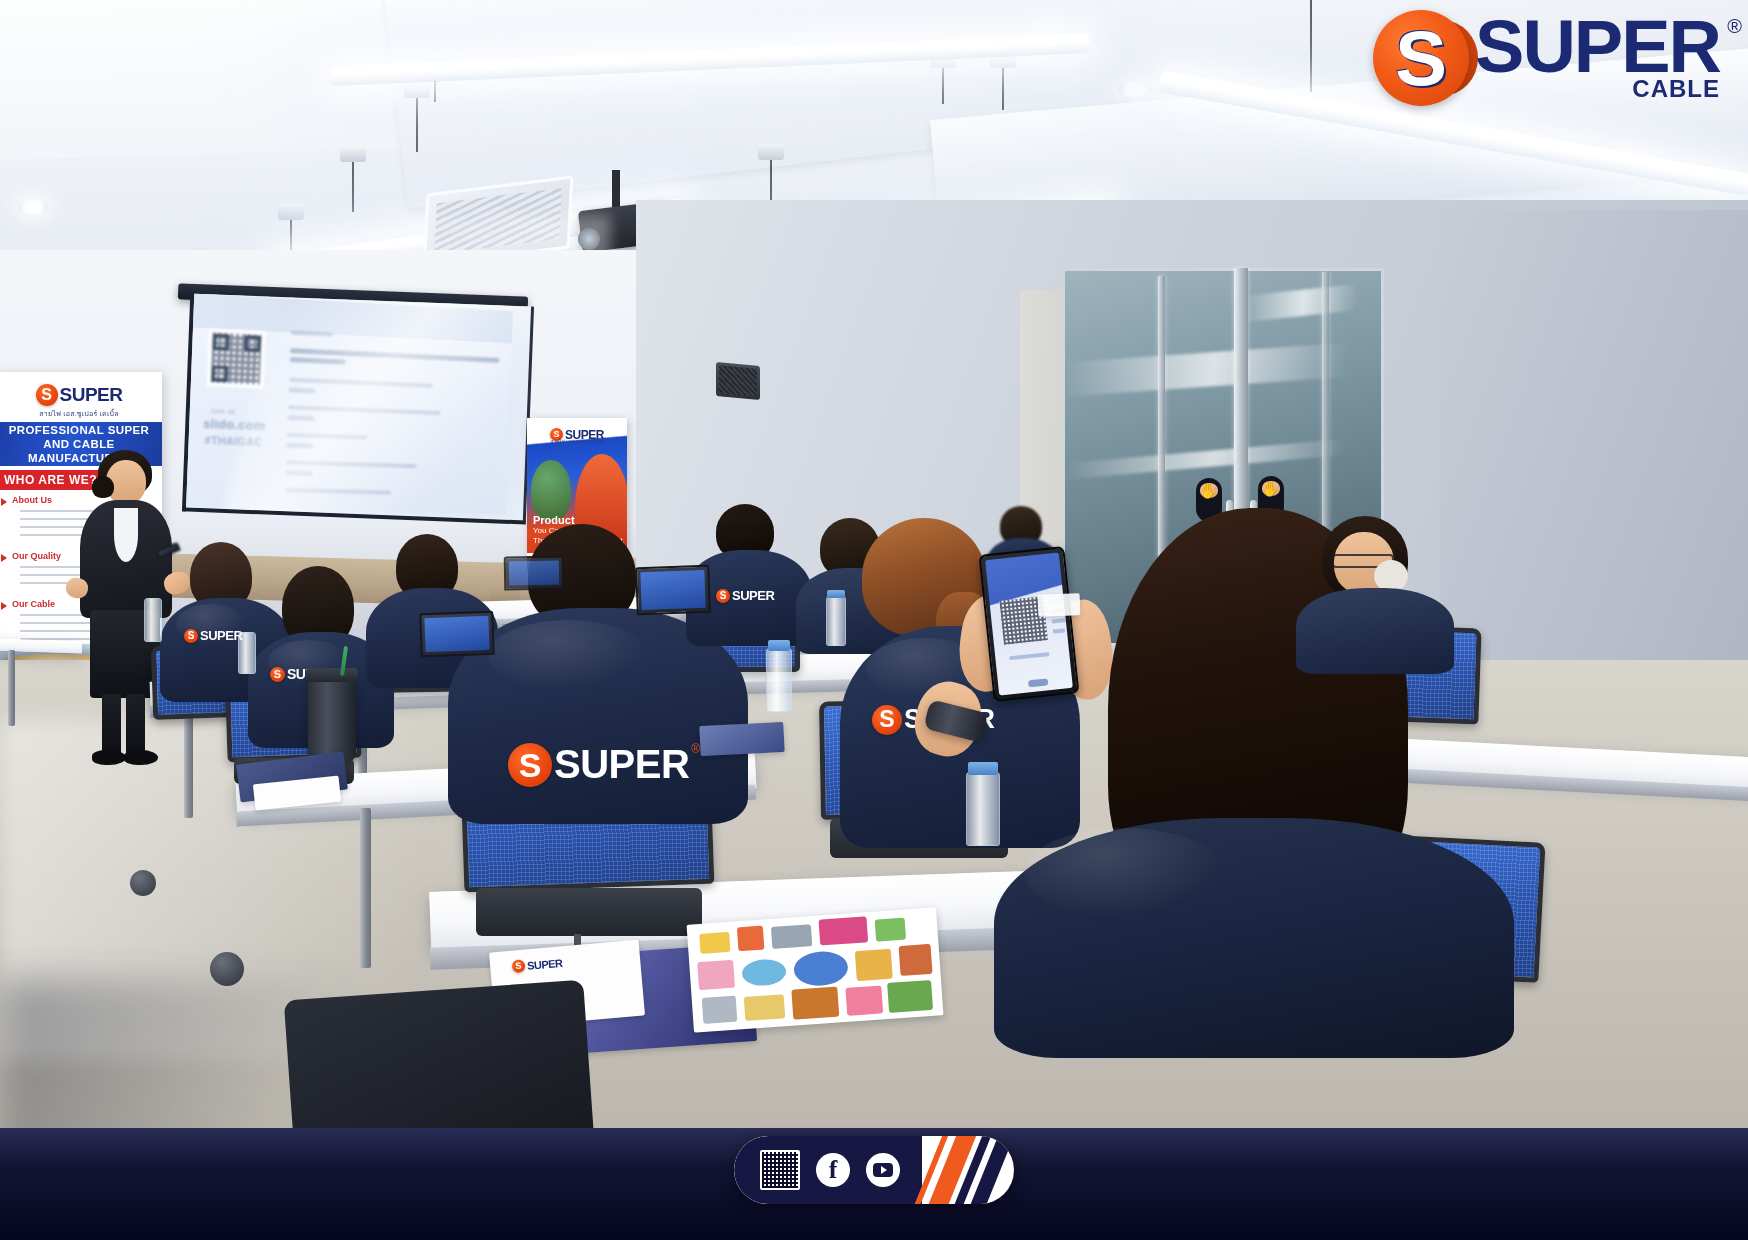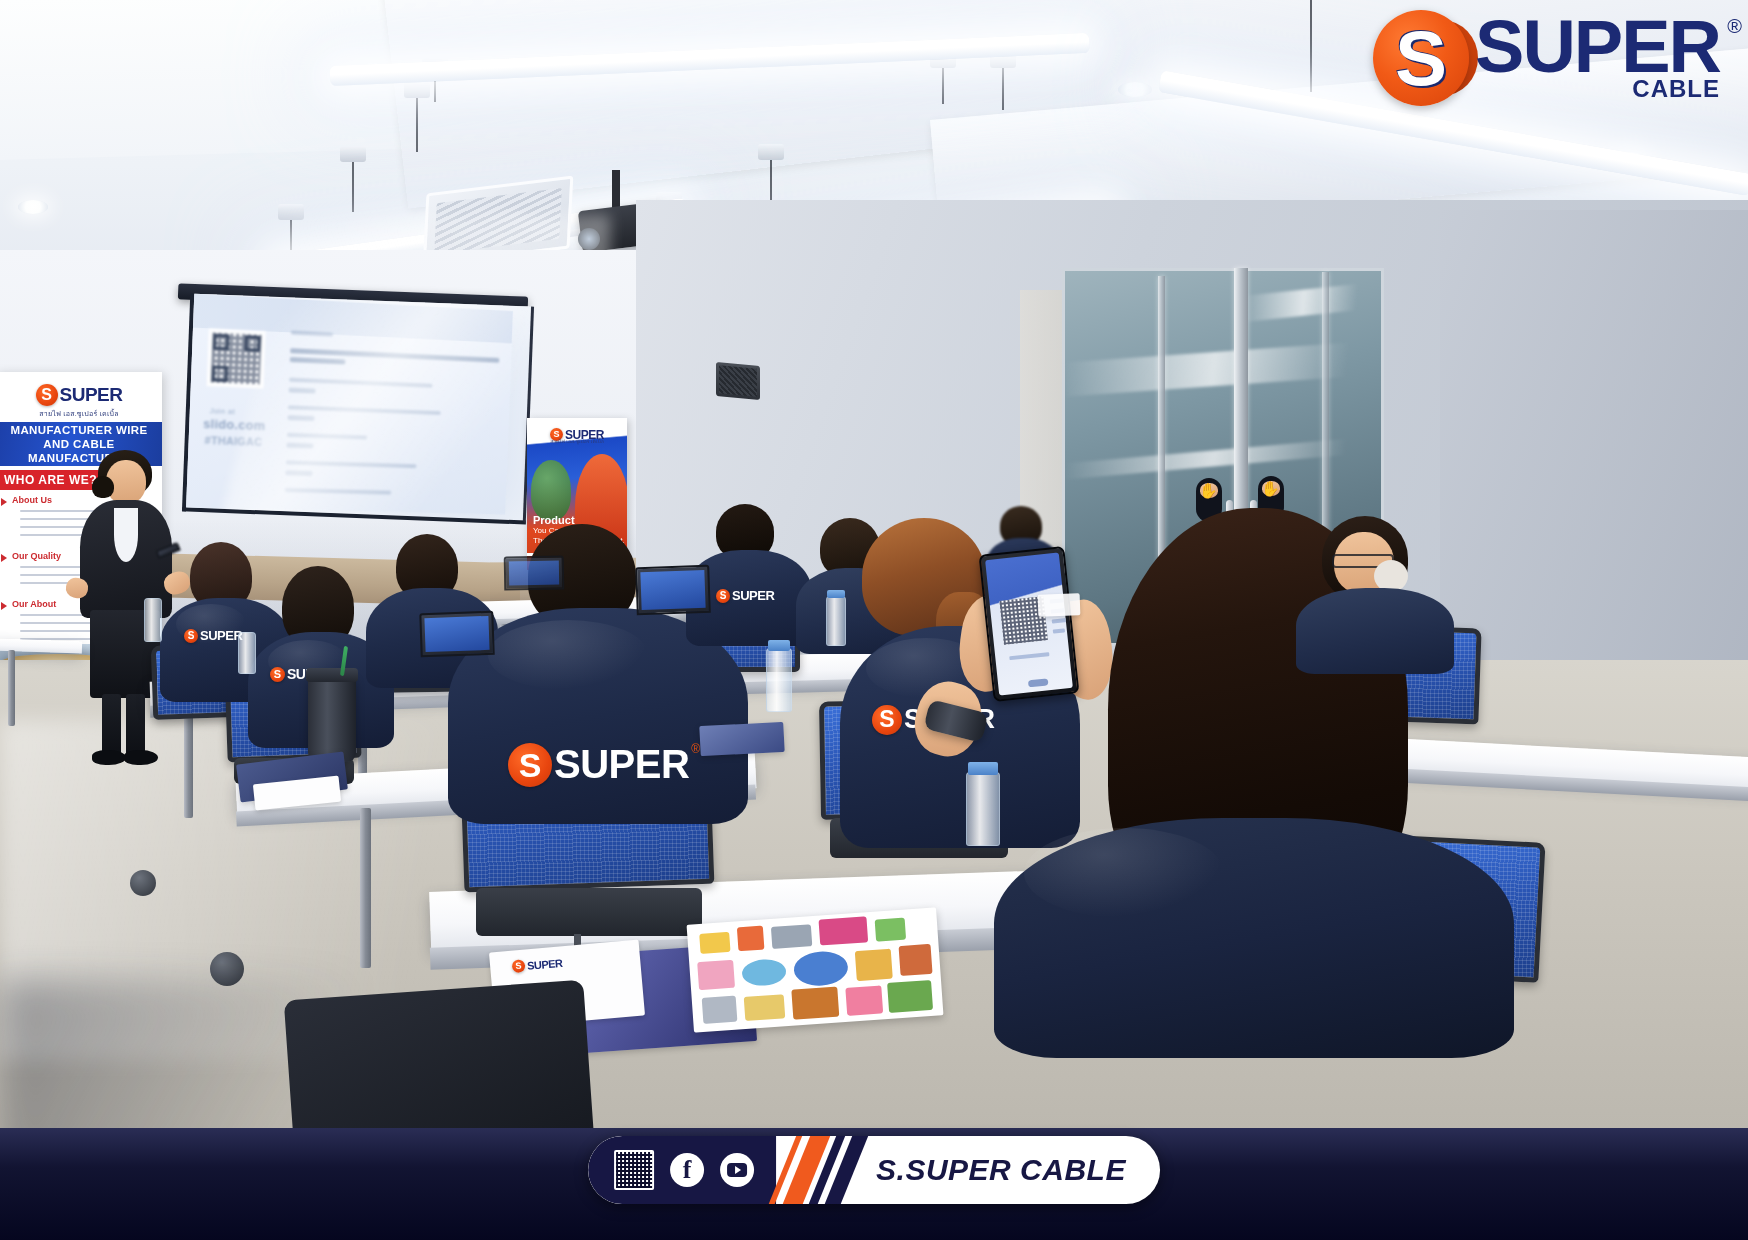--- a/index.html
+++ b/index.html
@@ -457,21 +457,21 @@
         <span class="slogo" style="justify-content:center;">
           <span class="disc" style="width:22px;height:22px;">
             <span class="sgl" style="font-size:16px;">S</span>
           </span>
           <span class="wordmark" style="font-size:19px;color:#1c2a74;">SUPER</span>
         </span>
       </div>
       <div class="ru-logo" style="top:36px;font-size:7px;color:#2b3a7a;letter-spacing:.2px;">สายไฟ เอส.ซูเปอร์ เคเบิ้ล</div>
 
       <div class="ru-blueband" style="top:50px;height:44px;">
-        <div class="t">MANUFACTURER WIRE</div>
+        <div class="t">PROFESSIONAL SUPER</div>
         <div class="t">AND CABLE MANUFACTURER</div>
       </div>
 
       <div class="ru-redband" style="top:98px;width:122px;height:20px;">
         <div class="t">WHO ARE WE?</div>
       </div>
 
       <div class="ru-arrow" style="left:5px;top:126px;"></div>
       <div class="ru-sec" style="left:16px;top:123px;">About Us</div>
       <div class="ru-bullet" style="left:24px;top:138px;width:122px;"></div>
@@ -479,21 +479,21 @@
       <div class="ru-bullet" style="left:24px;top:154px;width:118px;"></div>
       <div class="ru-bullet" style="left:24px;top:162px;width:108px;"></div>
 
       <div class="ru-arrow" style="left:5px;top:182px;"></div>
       <div class="ru-sec" style="left:16px;top:179px;">Our Quality</div>
       <div class="ru-bullet" style="left:24px;top:194px;width:124px;"></div>
       <div class="ru-bullet" style="left:24px;top:202px;width:112px;"></div>
       <div class="ru-bullet" style="left:24px;top:210px;width:104px;"></div>
 
       <div class="ru-arrow" style="left:5px;top:230px;"></div>
-      <div class="ru-sec" style="left:16px;top:227px;">Our About</div>
+      <div class="ru-sec" style="left:16px;top:227px;">Our Cable</div>
       <div class="ru-bullet" style="left:24px;top:242px;width:118px;"></div>
       <div class="ru-bullet" style="left:24px;top:250px;width:126px;"></div>
       <div class="ru-bullet" style="left:24px;top:258px;width:110px;"></div>
       <div class="ru-bullet" style="left:24px;top:266px;width:120px;"></div>
 
       <div class="ru-photo" style="top:272px;height:56px;">
         <div class="ru-coil" style="left:6px;top:10px;width:112px;height:40px;"></div>
       </div>
       <div class="ru-foot" style="height:12px;"></div>
     </div>
@@ -821,16 +821,15 @@
       <div class="soc">
         <span class="yt"></span>
       </div>
     </div>
     <div class="pill-slashes">
       <div class="sl" style="left:6px;width:6px;background:#f05a1e;"></div>
       <div class="sl" style="left:20px;width:20px;background:#f05a1e;"></div>
       <div class="sl" style="left:46px;width:9px;background:#171744;"></div>
       <div class="sl" style="left:62px;width:16px;background:#171744;"></div>
     </div>
-    <div class="pill-text">S.SUPER CABLE</div>
   </div>
 
 </div>
 
 </body></html>

